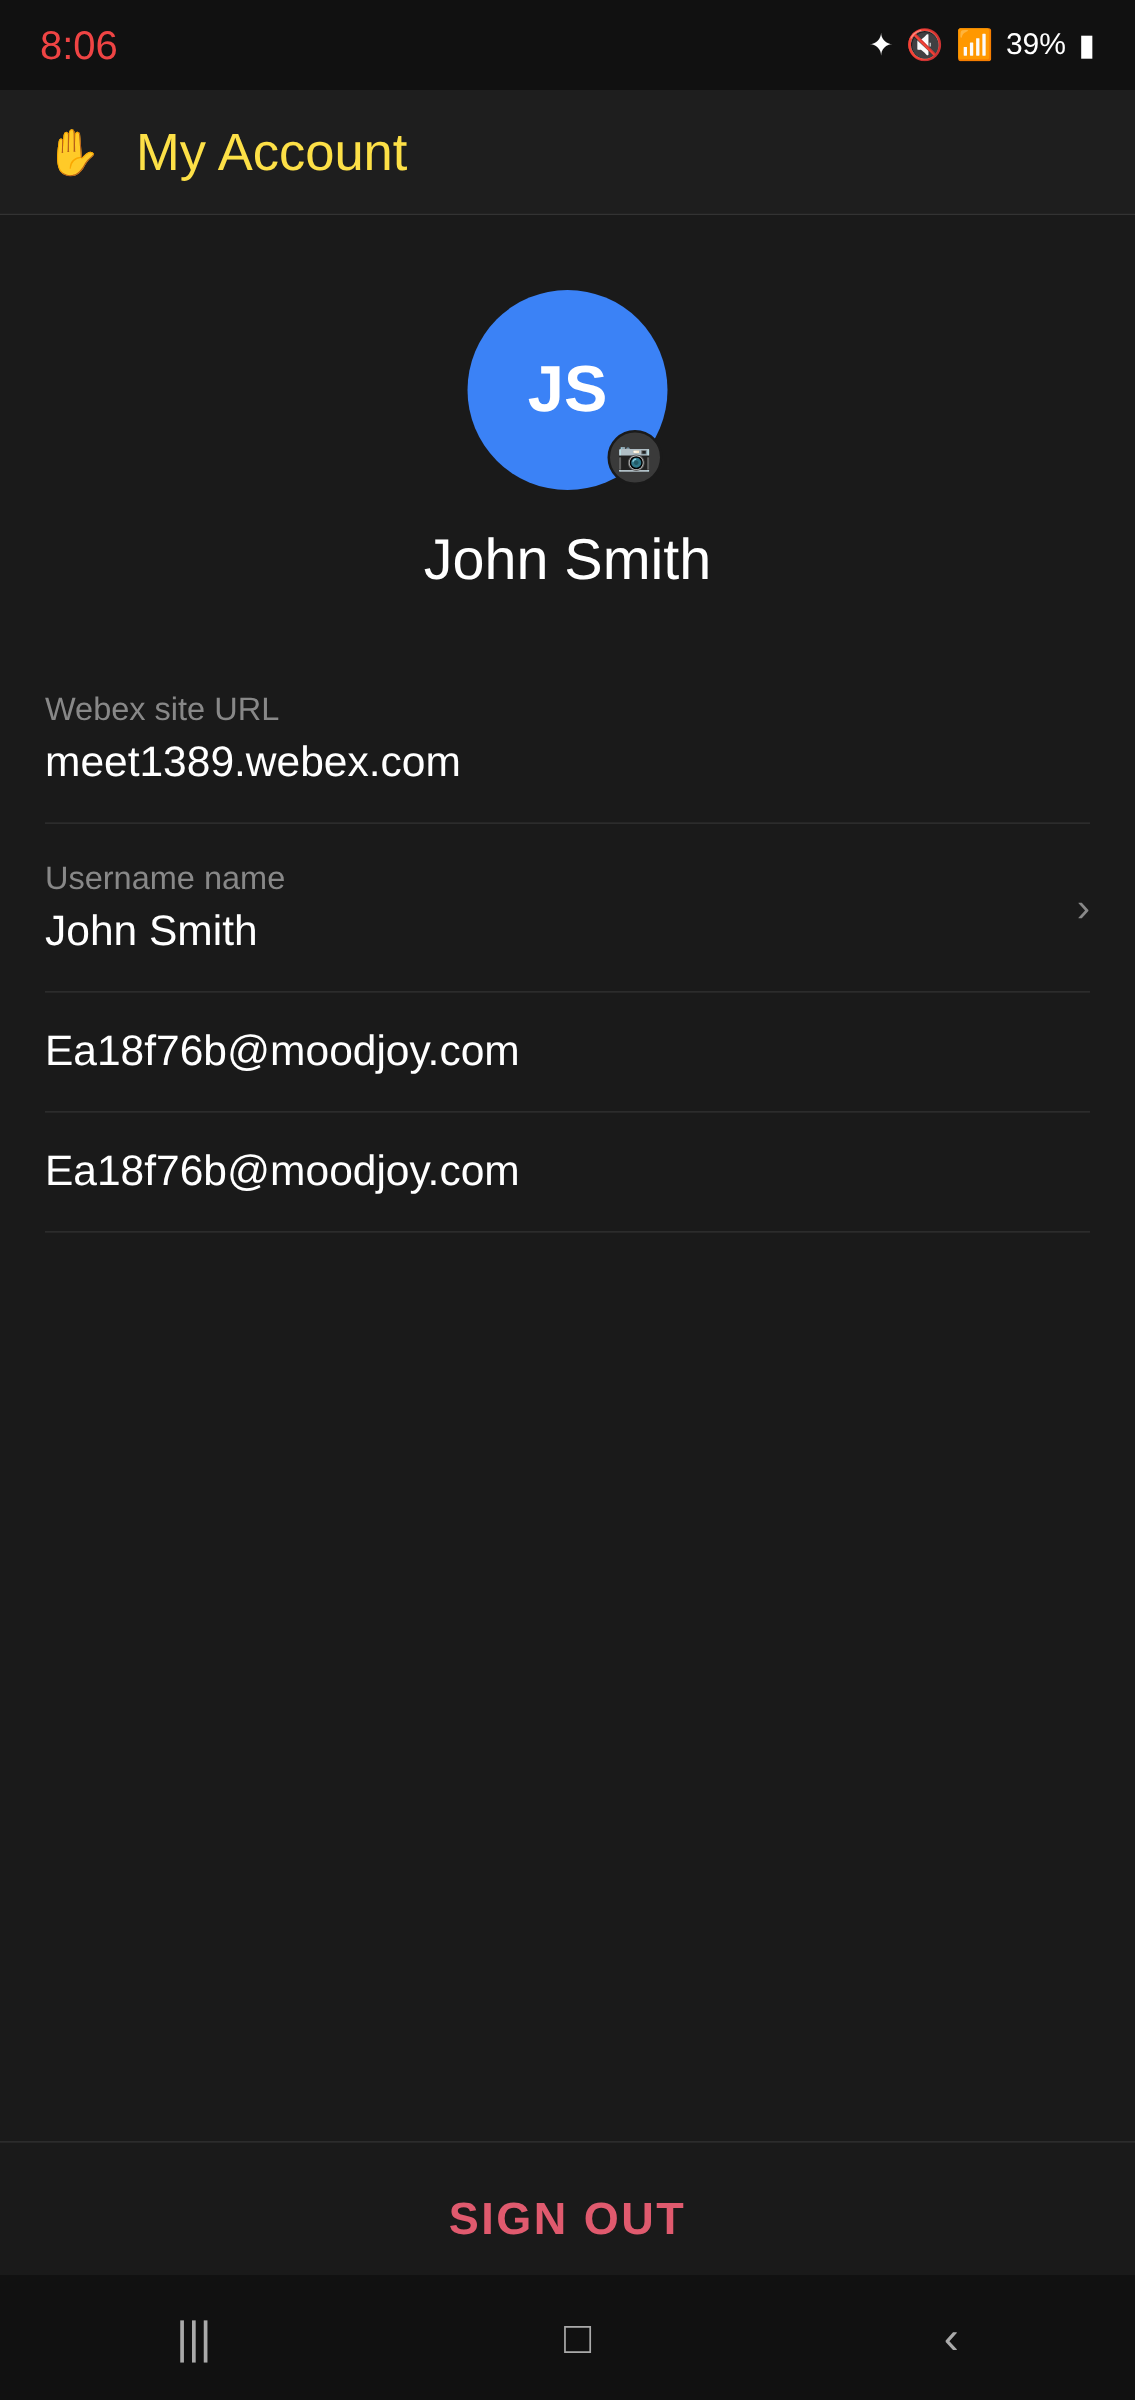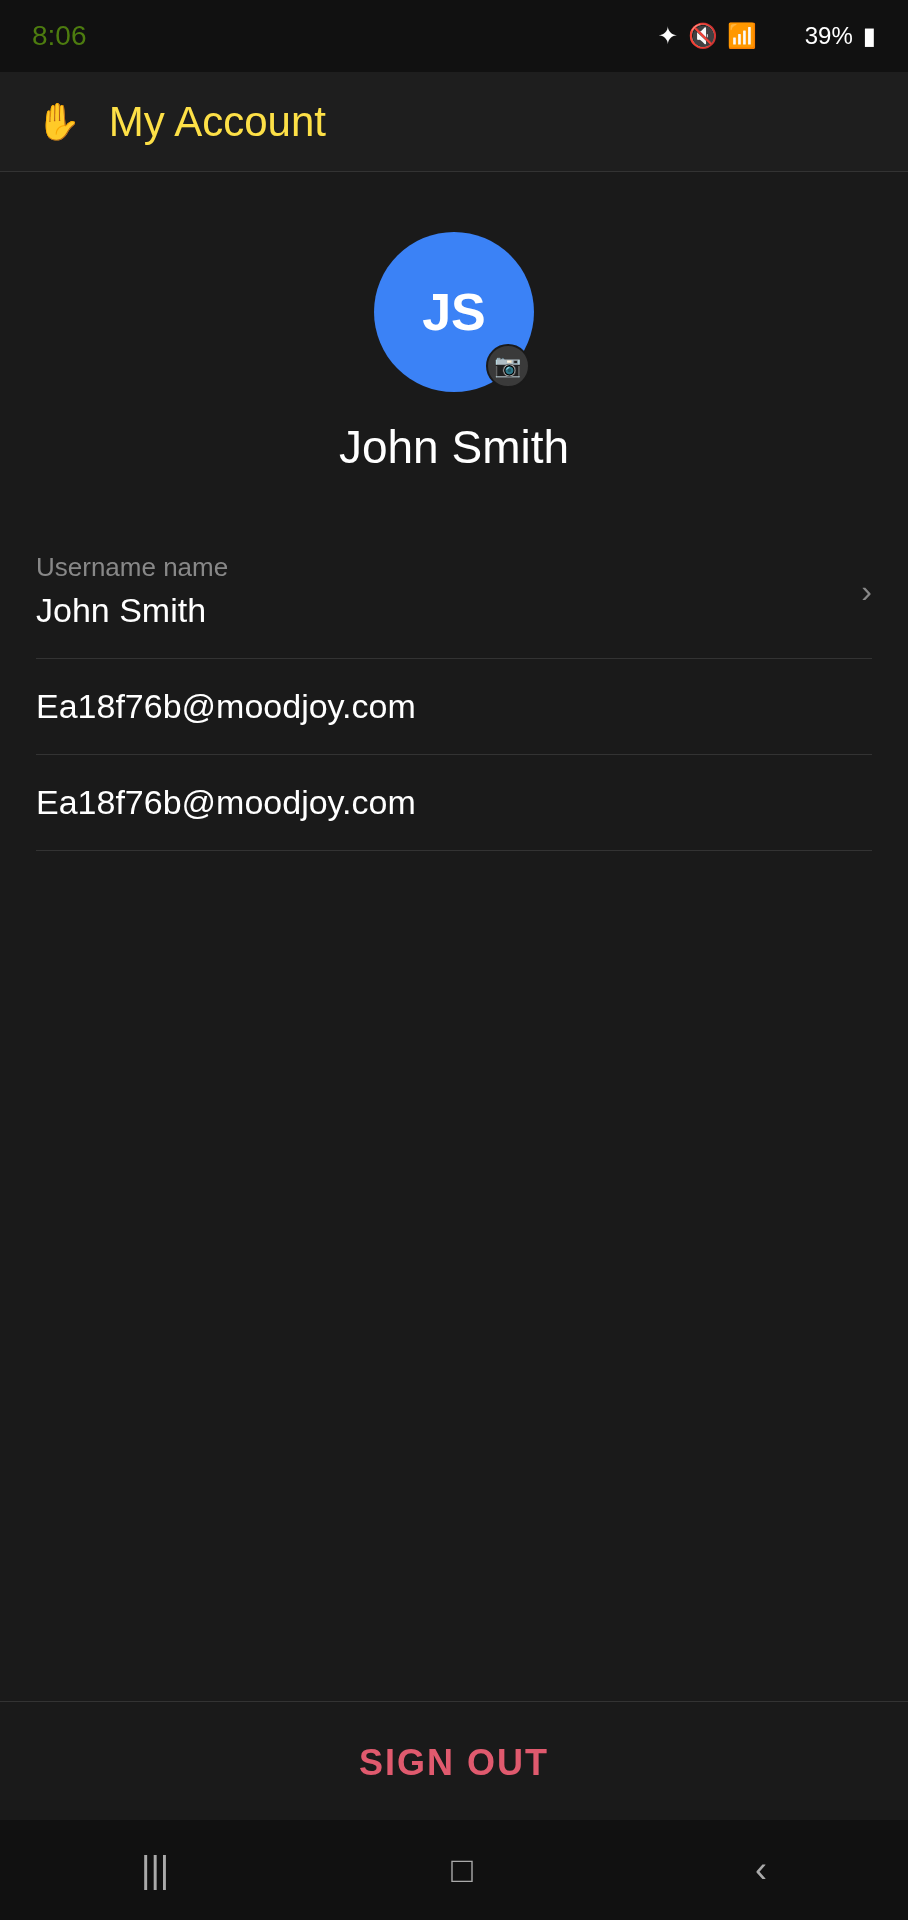--- a/index.html
+++ b/index.html
@@ -18,34 +18,33 @@
     .status-bar {
       width: 100%;
       height: 72px;
       background: #111111;
       display: flex;
       align-items: center;
       justify-content: space-between;
       padding: 0 32px;
     }
     .status-time {
-      font-size: 28px;
-      font-weight: 400;
-      color: #4d7c0f;
+      font-size: 32px;
+      font-weight: 400;
+      color: #ef4444;
     }
     .status-icons {
       display: flex;
       align-items: center;
       gap: 10px;
       font-size: 24px;
       color: #ffffff;
     }
     .status-battery {
       font-size: 24px;
-      margin-left: 37px;
     }
 
     
     .header {
       width: 100%;
       height: 100px;
       background: #1e1e1e;
       display: flex;
       align-items: center;
       padding: 0 36px;
@@ -138,21 +137,21 @@
       font-weight: 400;
     }
     .field-chevron {
       font-size: 32px;
       color: #888888;
     }
 
     
     .sign-out-container {
       position: absolute;
-      bottom: 96px;
+      bottom: 84px;
       width: 100%;
       display: flex;
       justify-content: center;
       align-items: center;
       padding: 40px 0;
       border-top: 1px solid #333;
     }
     .sign-out-btn {
       font-size: 36px;
       font-weight: 700;
@@ -202,20 +201,26 @@
 <div class="profile-section">
   <div class="avatar-container">
     <div class="avatar-circle">JS</div>
     <div class="avatar-camera">📷</div>
   </div>
   <span class="profile-name">John Smith</span>
 </div>
 
 <div class="fields-container">
 
+  <div class="field-row">
+    <div class="field-content">
+      <span class="field-label">Webex site URL</span>
+      <span class="field-value">meet1389.webex.com</span>
+    </div>
+  </div>
 
   <div class="field-row">
     <div class="field-content">
       <span class="field-label">Username name</span>
       <span class="field-value">John Smith</span>
     </div>
     <span class="field-chevron">›</span>
   </div>
 
   <div class="field-row">

